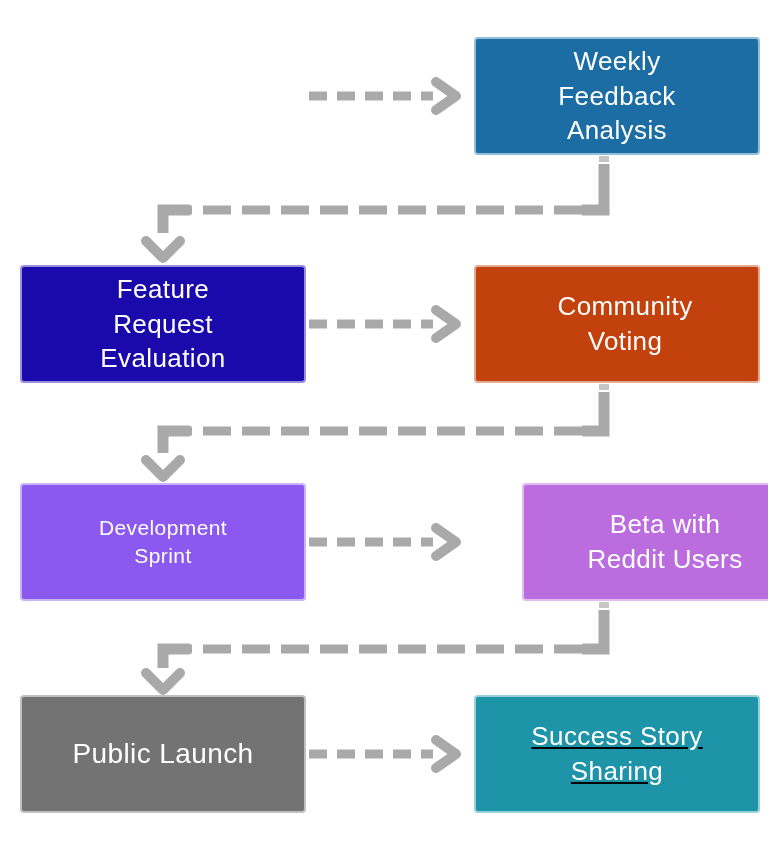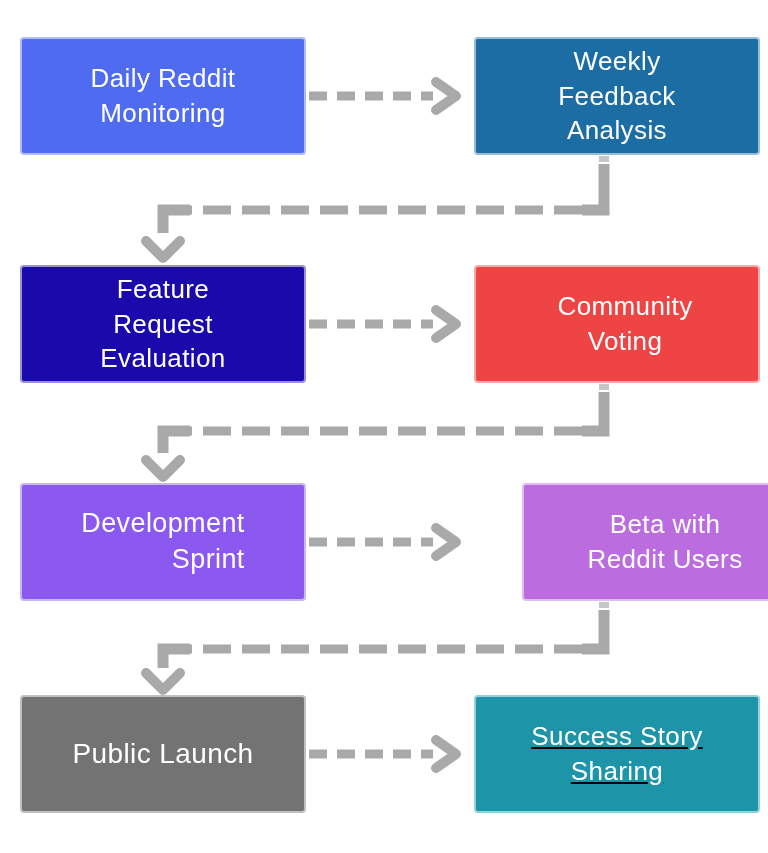--- a/index.html
+++ b/index.html
@@ -28,21 +28,21 @@
     text-align: center;
   }
   .node .label {
     color: var(--text, #ffffff);
     font-size: 26px;
     font-weight: 500;
     line-height: 1.33;
     letter-spacing: 0.4px;
     white-space: pre-line;
   }
-  .node.size-sm .label { font-size: 27px; text-align: right; }
+  .node.size-sm .label { font-size: 21px; }
   .node.size-lg .label { font-size: 28px; }
   .col-left  { left: 20px; }
   .col-right { left: 474px; }
   .row-0 { top: 37px; }
   .row-1 { top: 265px; }
   .row-2 { top: 483px; }
   .row-3 { top: 695px; }
   .wires {
     position: absolute;
     inset: 0;
@@ -105,38 +105,34 @@
       <polyline class="stroke solid" points="190,649 163,649 163,668"></polyline>
       <polyline class="stroke head" points="146,673 163,690 180,673"></polyline>
     </g>
 
     <g>
       <line class="stroke dash" x1="309" y1="754" x2="433" y2="754"></line>
       <polyline class="stroke head" points="436,740 456,754 436,768"></polyline>
     </g>
   </svg>
 
-  <div class="node col-left row-0" style="background-color: rgb(79, 107, 242);">
-    <span class="label">Daily Reddit
-Monitoring</span>
-  </div>
 
   <div class="node col-right row-0" style="background-color: rgb(29, 109, 165);">
     <span class="label">Weekly
 Feedback
 Analysis</span>
   </div>
 
   <div class="node col-left row-1" style="background-color: rgb(27, 10, 171);">
     <span class="label">Feature
 Request
 Evaluation</span>
   </div>
 
-  <div class="node col-right row-1" style="background-color: #ef4444; padding-left: 16px;">
+  <div class="node col-right row-1" style="background-color: #c2410c; padding-left: 16px;">
     <span class="label">Community
 Voting</span>
   </div>
 
   <div class="node col-left row-2 size-sm" style="background-color: rgb(139, 89, 239);">
     <span class="label">Development
 Sprint</span>
   </div>
 
   <div class="node col-right row-2" style="background-color: rgb(187, 109, 223); margin-left: 48px;">

